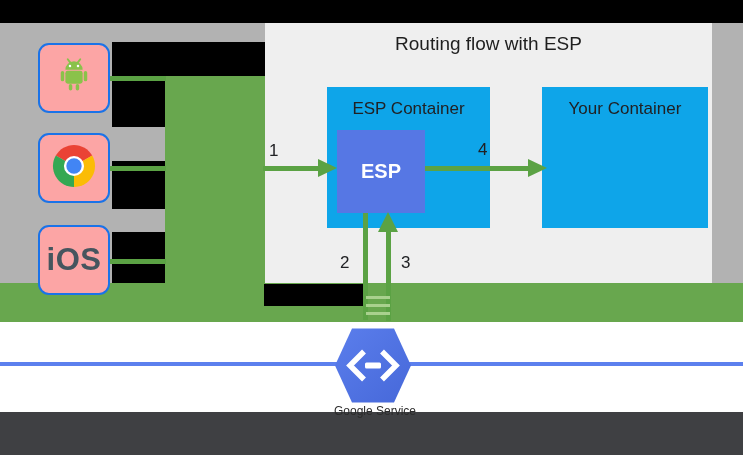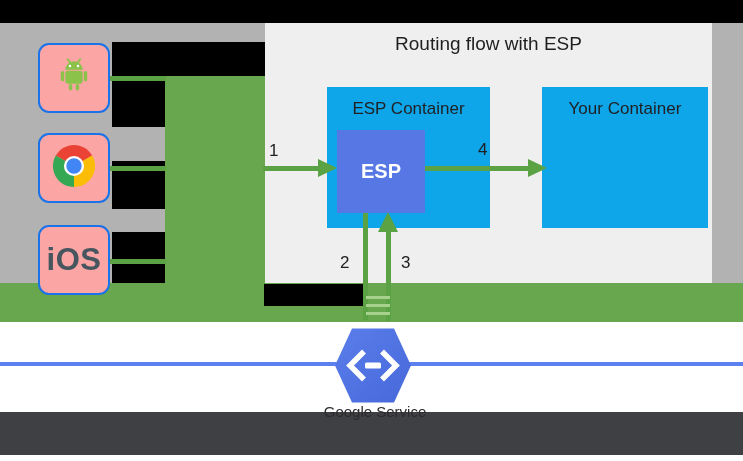--- a/index.html
+++ b/index.html
@@ -60,21 +60,21 @@
   .step1{left:269px;top:141px;} .step2{left:340px;top:253px;}
   .step3{left:401px;top:253px;} .step4{left:478px;top:140px;}
 
   
   .green-hband{left:0;top:283px;width:743px;height:39px;background:#68a74e;z-index:3;}
   .black-notch{left:264px;top:284px;width:100px;height:22px;background:#000;z-index:4;}
   .dash{left:366px;width:24px;height:3px;background:#a9d18e;z-index:9;}
   .dash1{top:296px;} .dash2{top:304px;} .dash3{top:312px;}
   .blue-line{left:0;top:362px;width:743px;height:4px;background:#5c80ee;z-index:4;}
   .hexagon{left:335px;top:328px;z-index:6;}
-  .service-label{left:285px;top:402px;width:180px;text-align:center;font-size:15px;
+  .service-label{left:285px;top:402px;width:180px;text-align:center;font-size:12px;
                  color:#2b2b2b;line-height:19px;z-index:12;}
   .dark-band{left:0;top:412px;width:743px;height:43px;background:#3f4043;z-index:11;}
 </style>
 </head>
 <body>
 
 <div class="frame">
 
   <div class="abs top-bar"></div>
   <div class="abs left-black"></div>

